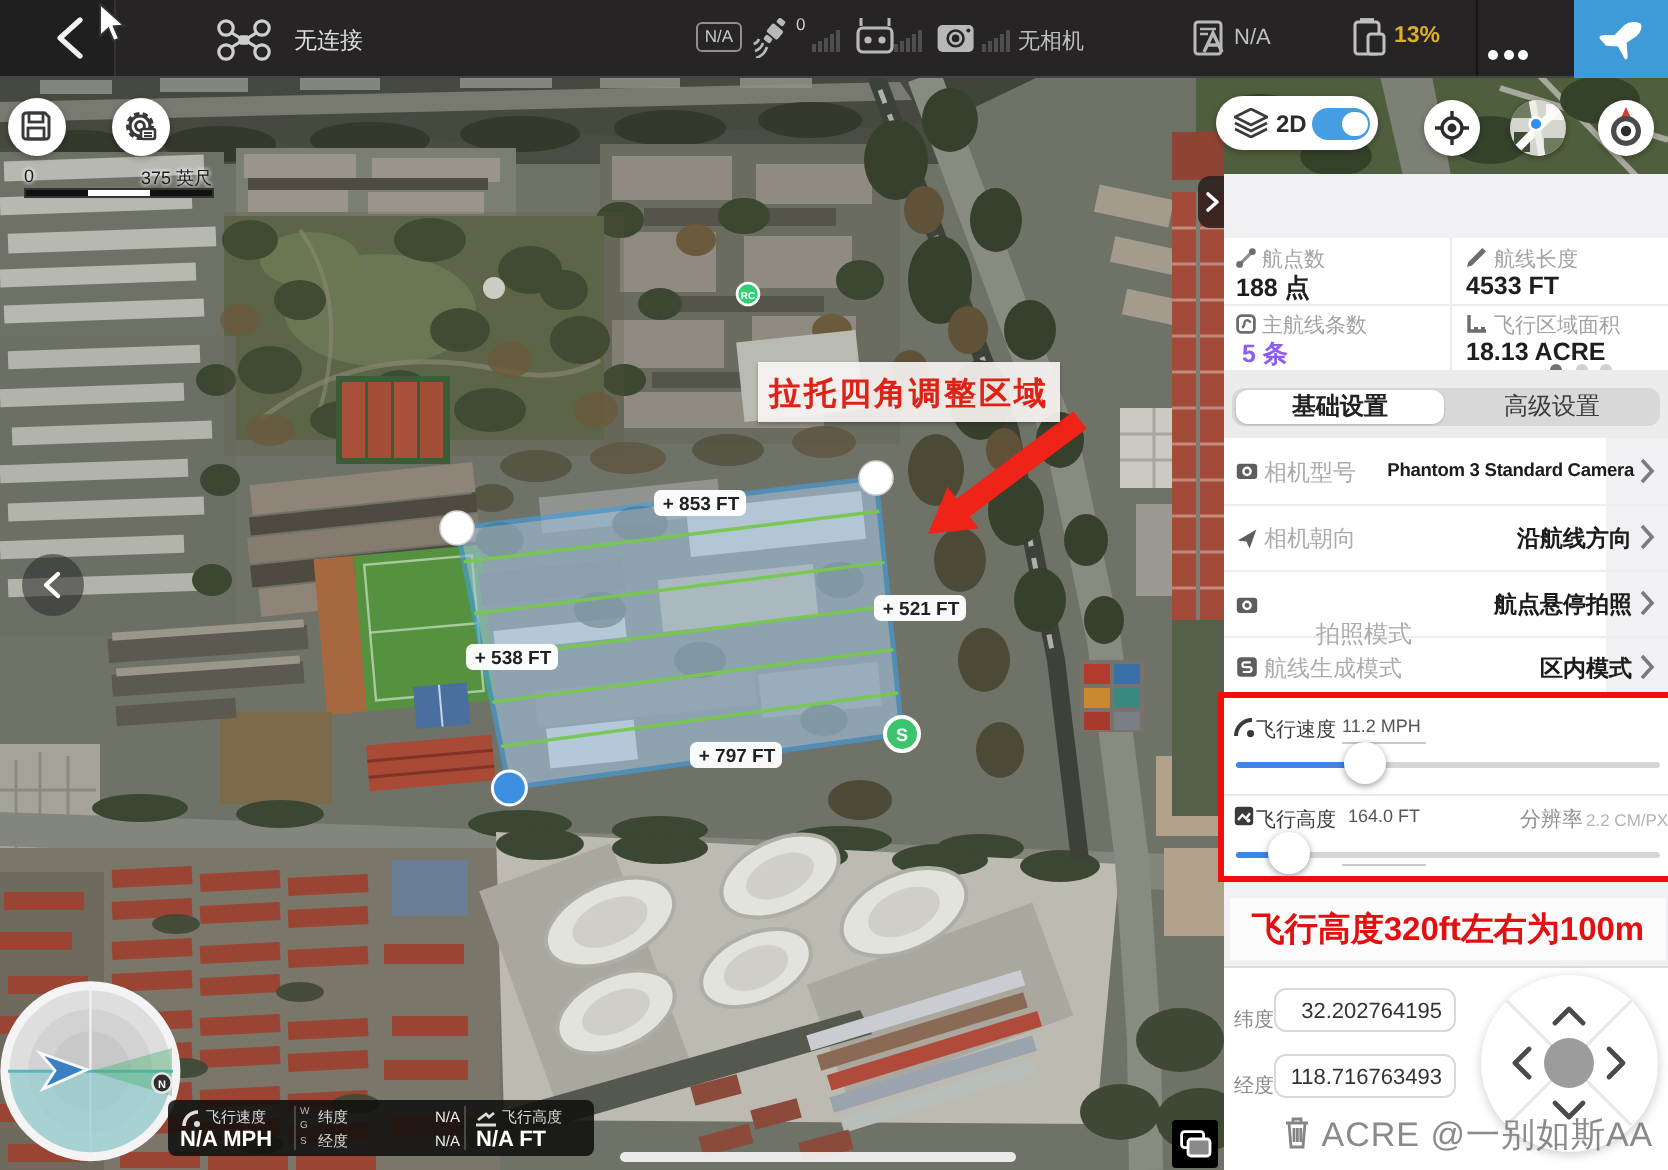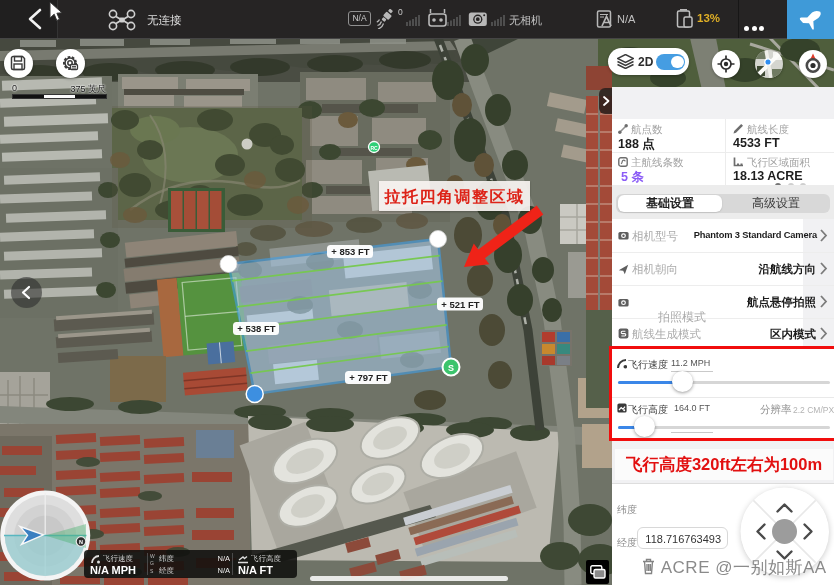--- a/index.html
+++ b/index.html
@@ -727,20 +727,21 @@
     <div class="abs" style="left:22px;top:68px;width:21px;height:21px;border-radius:50%;background:#fff;box-shadow:0 1px 3.5px rgba(0,0,0,0.4);"></div>
   </div>
 
   <div class="abs" style="left:3px;top:362px;width:218px;height:31px;background:#fbfbfb;">
     <div style="margin-top:5px;text-align:center;font-size:16.5px;font-weight:bold;color:#e21010;">飞行高度<span style="font-family:'Liberation Sans',sans-serif;">320ft</span>左右为<span>100m</span></div>
   </div>
 
   <div class="abs" style="left:0;top:396px;width:222px;height:102px;background:#fff;border-top:1px solid #ddd;">
     <div class="abs" style="left:5px;top:19px;font-size:10px;color:#8a8a8a;">纬度</div>
 
+    <div class="abs" style="left:25px;top:10px;width:91px;height:22px;border:1px solid #d8d8d8;border-radius:6px;background:#fff;font-size:11px;color:#333;text-align:right;line-height:22px;padding-right:6px;box-sizing:border-box;">32.202764195</div>
     <div class="abs" style="left:5px;top:52px;font-size:10px;color:#8a8a8a;">经度</div>
 
     <div class="abs" style="left:25px;top:43px;width:91px;height:22px;border:1px solid #d8d8d8;border-radius:6px;background:#fff;font-size:11px;color:#333;text-align:right;line-height:22px;padding-right:6px;box-sizing:border-box;">118.716763493</div>
 
     <div class="abs" style="left:128.5px;top:3.5px;width:88px;height:88px;border-radius:50%;background:#fff;box-shadow:0 1px 6px rgba(0,0,0,0.22);"></div>
     <svg class="abs" style="left:128px;top:3px;" width="89" height="99" viewBox="0 0 89 99">
       <circle cx="44.5" cy="44.5" r="44" fill="#fff"></circle>
       <path d="M13.4,13.4 L75.6,75.6 M75.6,13.4 L13.4,75.6" stroke="#e8e8e8" stroke-width="1.6"></path>
       <polyline points="37.5,24.5 44.5,17.5 51.5,24.5" fill="none" stroke="#4a4a4a" stroke-width="2.4" stroke-linecap="round" stroke-linejoin="round"></polyline>
       <polyline points="24.5,37.5 17.5,44.5 24.5,51.5" fill="none" stroke="#4a4a4a" stroke-width="2.4" stroke-linecap="round" stroke-linejoin="round"></polyline>

